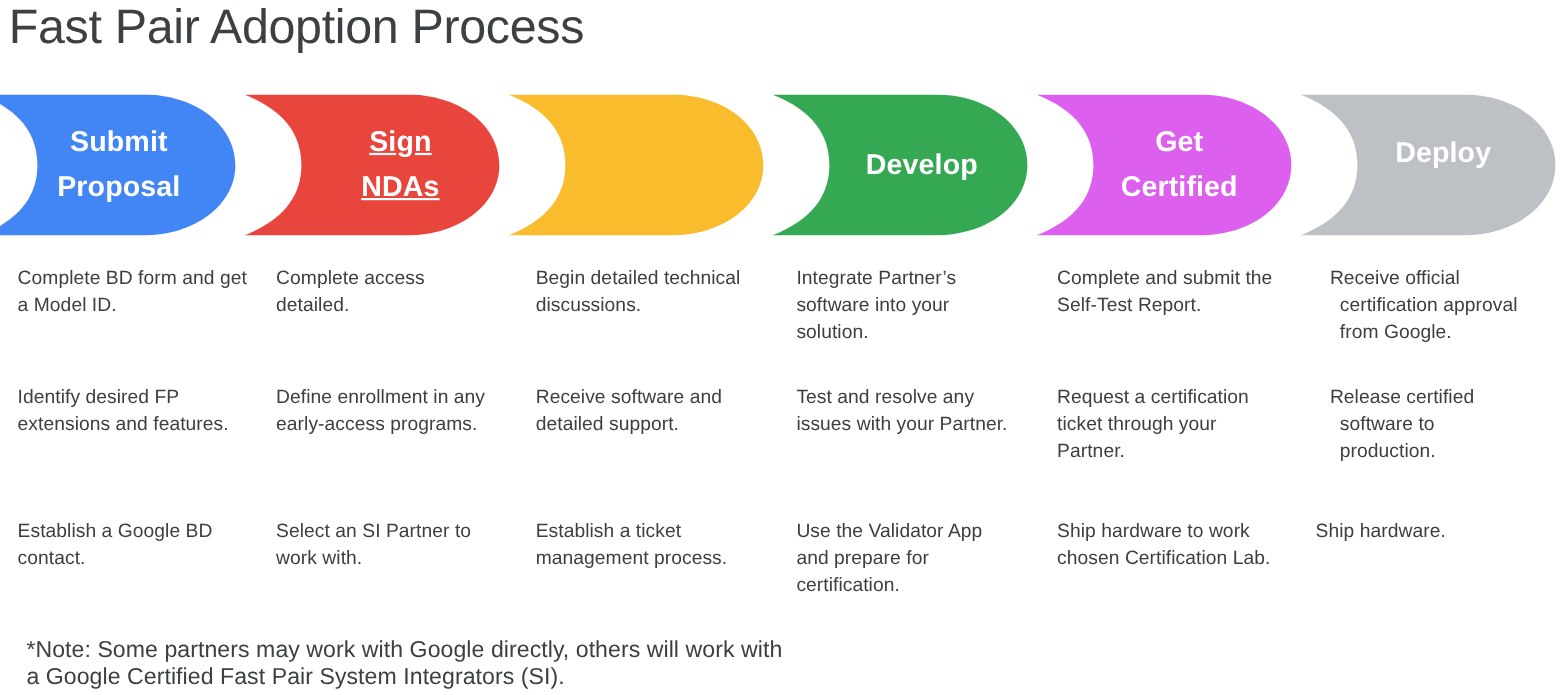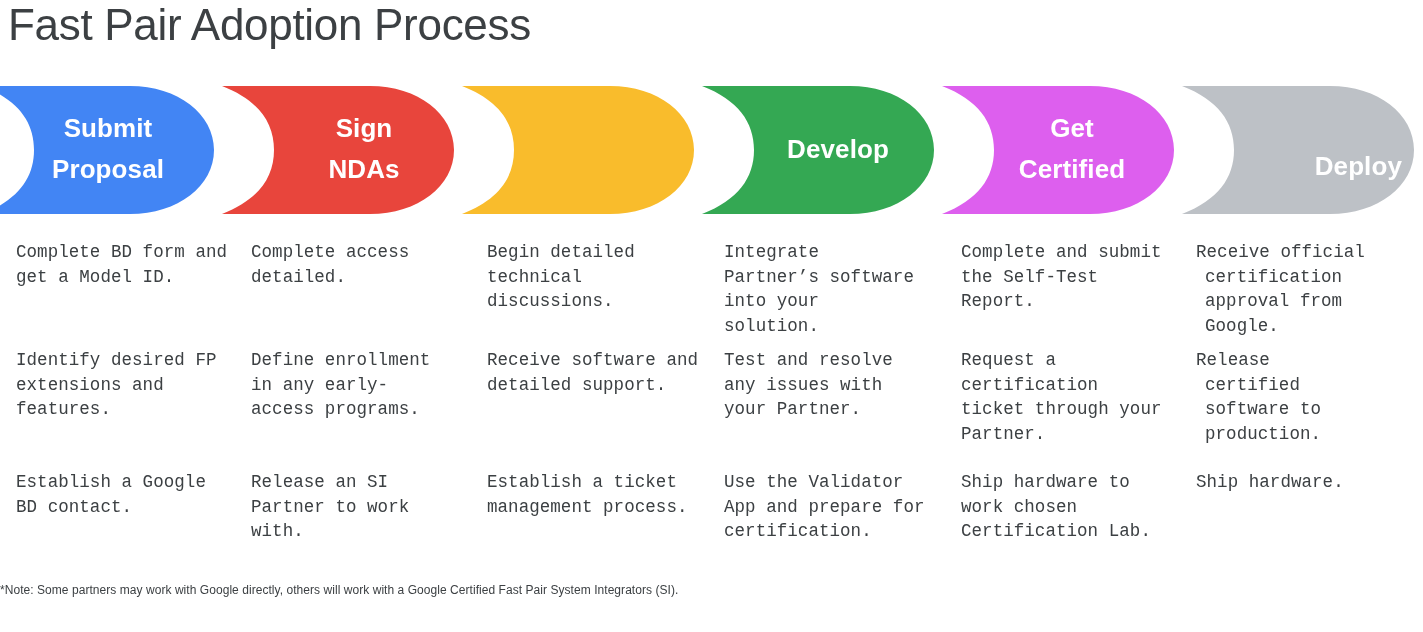--- a/index.html
+++ b/index.html
@@ -74,37 +74,36 @@
     position: absolute;
     top: 0;
     width: 218px;
   }
   .cell {
     position: absolute;
     font-size: 17.5px;
     line-height: 24.5px;
     color: #3c4043;
     letter-spacing: 0.05px;
-    font-family: Liberation Mono, monospace;
   }
   .cell.r0 { top: 0px; }
   .cell.r1 { top: 108px; }
   .cell.r2 { top: 230px; }
 
   
   .col-6 .cell { text-indent: 0; padding-left: 0; }
-  .col-6 .cell.hang { padding-left: 9px; text-indent: -9px; }
+  .col-6 .cell.hang { padding-left: 9px; text-indent: -9px; margin-left: 13px; }
 
   
   .footnote {
     position: absolute;
-    left: 0;
+    left: 24px;
     top: 578px;
     width: 700px;
-    font-size: 12px;
+    font-size: 21px;
     line-height: 25px;
     color: #3c4043;
     letter-spacing: 0.05px;
   }
 </style>
 </head>
 <body>
 
 <div class="page">
 
@@ -127,40 +126,40 @@
         <use href="#chevShape" x="222" y="0" fill="#e8453c"></use>
         <use href="#chevShape" x="462" y="0" fill="#f9bc2c"></use>
         <use href="#chevShape" x="702" y="0" fill="#34a853"></use>
         <use href="#chevShape" x="942" y="0" fill="#dd5fee"></use>
         <use href="#chevShape" x="1182" y="0" fill="#bdc1c6"></use>
       </g>
     </svg>
 
     <div class="chev-label" style="left:18px;  top:22px; width:180px;">Submit
 Proposal</div>
-    <div class="chev-label" style="left:274px; top:22px; width:180px;">Sign
+    <div class="chev-label" style="left:274px; top:22px; width:180px;text-decoration:underline;">Sign
 NDAs</div>
     <div class="chev-label" style="left:748px; top:43px; width:180px;">Develop</div>
     <div class="chev-label" style="left:982px; top:22px; width:180px;">Get
 Certified</div>
-    <div class="chev-label" style="left:1222px;top:60px; width:180px;text-align:right;">Deploy</div>
+    <div class="chev-label" style="left:1222px;top:32px; width:180px;">Deploy</div>
   </div>
 
   <div class="cols">
 
     <div class="col col-1" style="left:16px;">
       <div class="cell r0" style="width:214px">Complete BD form and get a Model ID.</div>
       <div class="cell r1" style="width:214px">Identify desired FP extensions and features.</div>
       <div class="cell r2" style="width:214px">Establish a Google BD contact.</div>
     </div>
 
     <div class="col col-2" style="left:251px;">
       <div class="cell r0" style="width:200px">Complete access detailed.</div>
       <div class="cell r1" style="width:200px">Define enrollment in any early-access programs.</div>
-      <div class="cell r2" style="width:210px">Release an SI Partner to work with.</div>
+      <div class="cell r2" style="width:210px">Select an SI Partner to work with.</div>
     </div>
 
     <div class="col col-3" style="left:487px;">
       <div class="cell r0" style="width:216px">Begin detailed technical discussions.</div>
       <div class="cell r1" style="width:216px">Receive software and detailed support.</div>
       <div class="cell r2" style="width:216px">Establish a ticket management process.</div>
     </div>
 
     <div class="col col-4" style="left:724px;">
       <div class="cell r0" style="width:200px">Integrate Partner’s software into your solution.</div>

